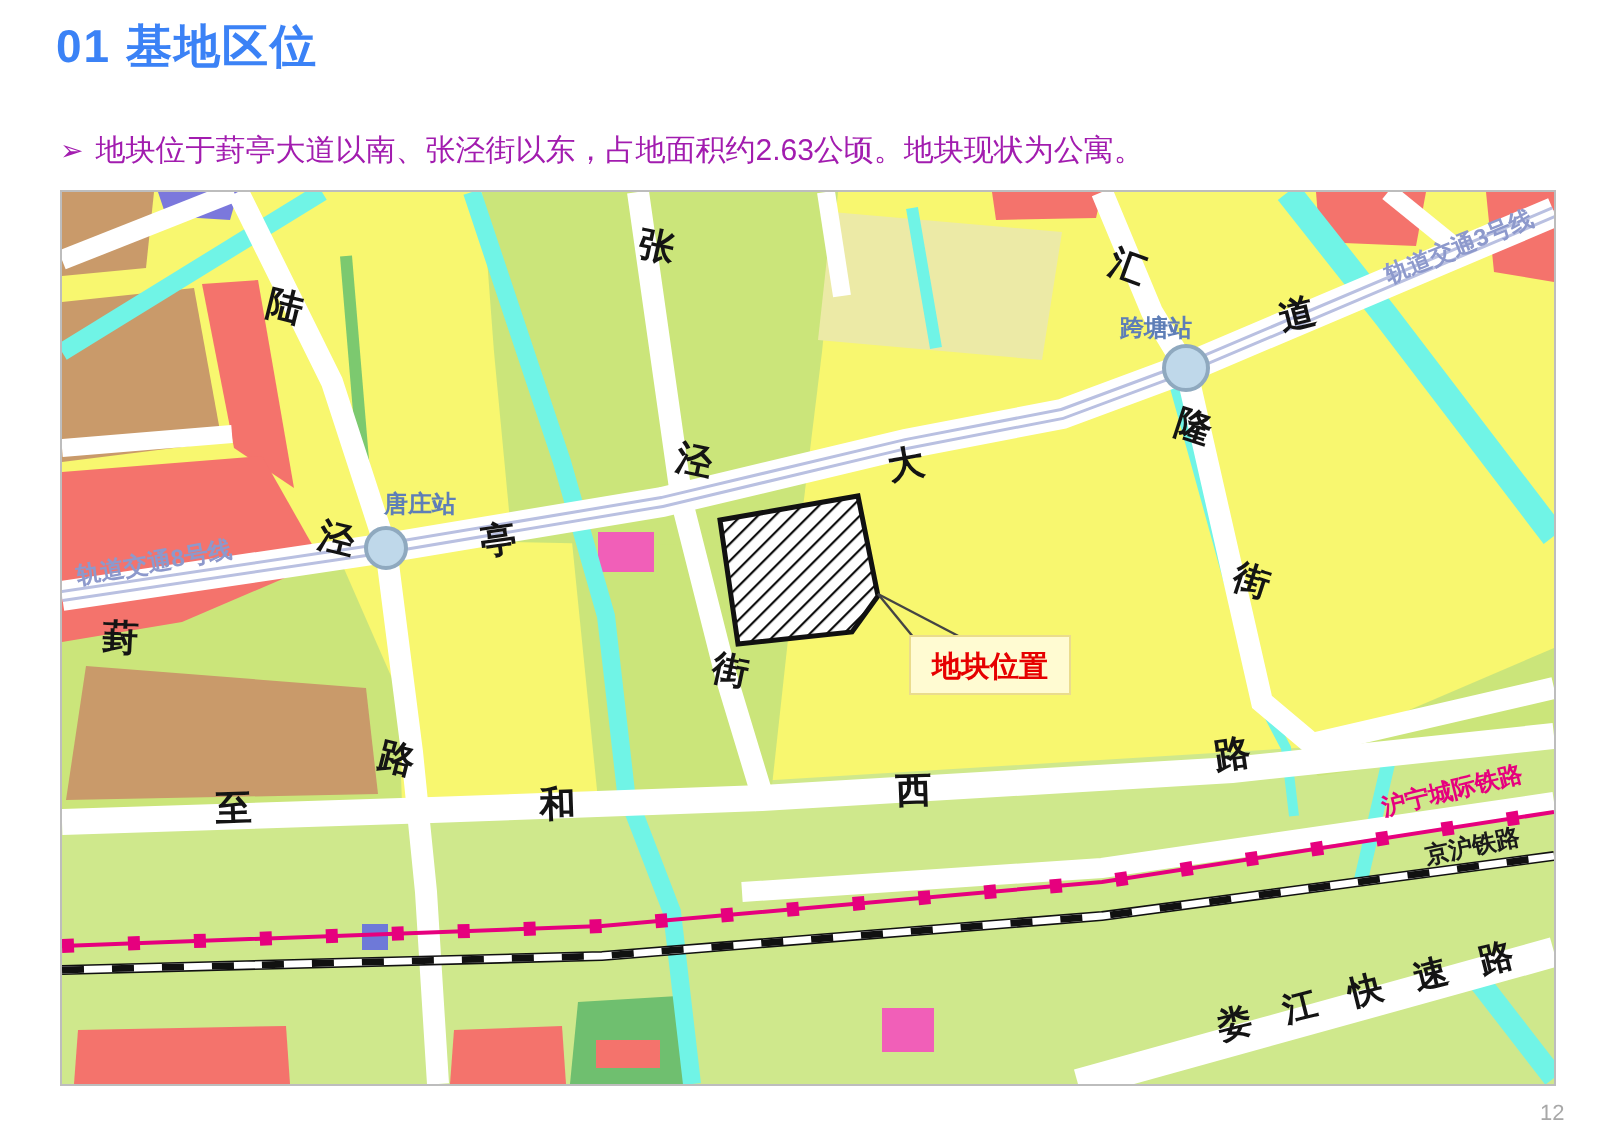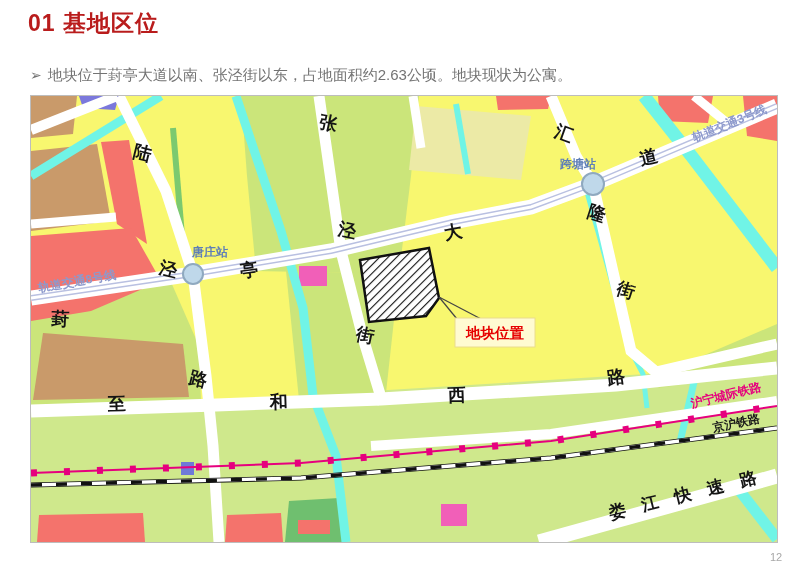--- a/index.html
+++ b/index.html
@@ -1,21 +1,21 @@
 <!DOCTYPE html>
 <html><head>
 <meta charset="utf-8">
 <style>
   html,body{margin:0;padding:0;background:#fff;}
   body{width:800px;height:566px;position:relative;overflow:hidden;
        font-family:"Liberation Sans","DejaVu Sans",sans-serif;}
   .slide{position:absolute;inset:0;background:#ffffff;}
   .title{position:absolute;left:28px;top:8px;font-size:23px;font-weight:bold;
-         color:#b91c1c;letter-spacing:1px;}
-  .bullet{position:absolute;left:30px;top:66px;font-size:15px;color:#737373;
+         color:#3b82f6;letter-spacing:1px;}
+  .bullet{position:absolute;left:30px;top:66px;font-size:15px;color:#a21caf;
           white-space:nowrap;text-align:center;}
   .bullet .marker{margin-right:6px;font-size:14px;}
   .map-wrap{position:absolute;left:30px;top:95px;width:746px;height:446px;
             border:1px solid #bdbdbd;box-sizing:content-box;background:#fff;}
   .pagenum{position:absolute;left:770px;top:551px;font-size:11px;color:#A8A8A8;}
   svg text{font-family:"Liberation Sans","DejaVu Sans",sans-serif;}
   .street-ch{font-size:18px;font-weight:bold;fill:#141414;}
   .road-ch-sm{font-size:17px;font-weight:bold;fill:#141414;}
   .station-name{font-size:12px;font-weight:bold;fill:#5E7EB7;}
   .metro-name{font-size:12px;font-weight:bold;fill:#8D99CC;}

